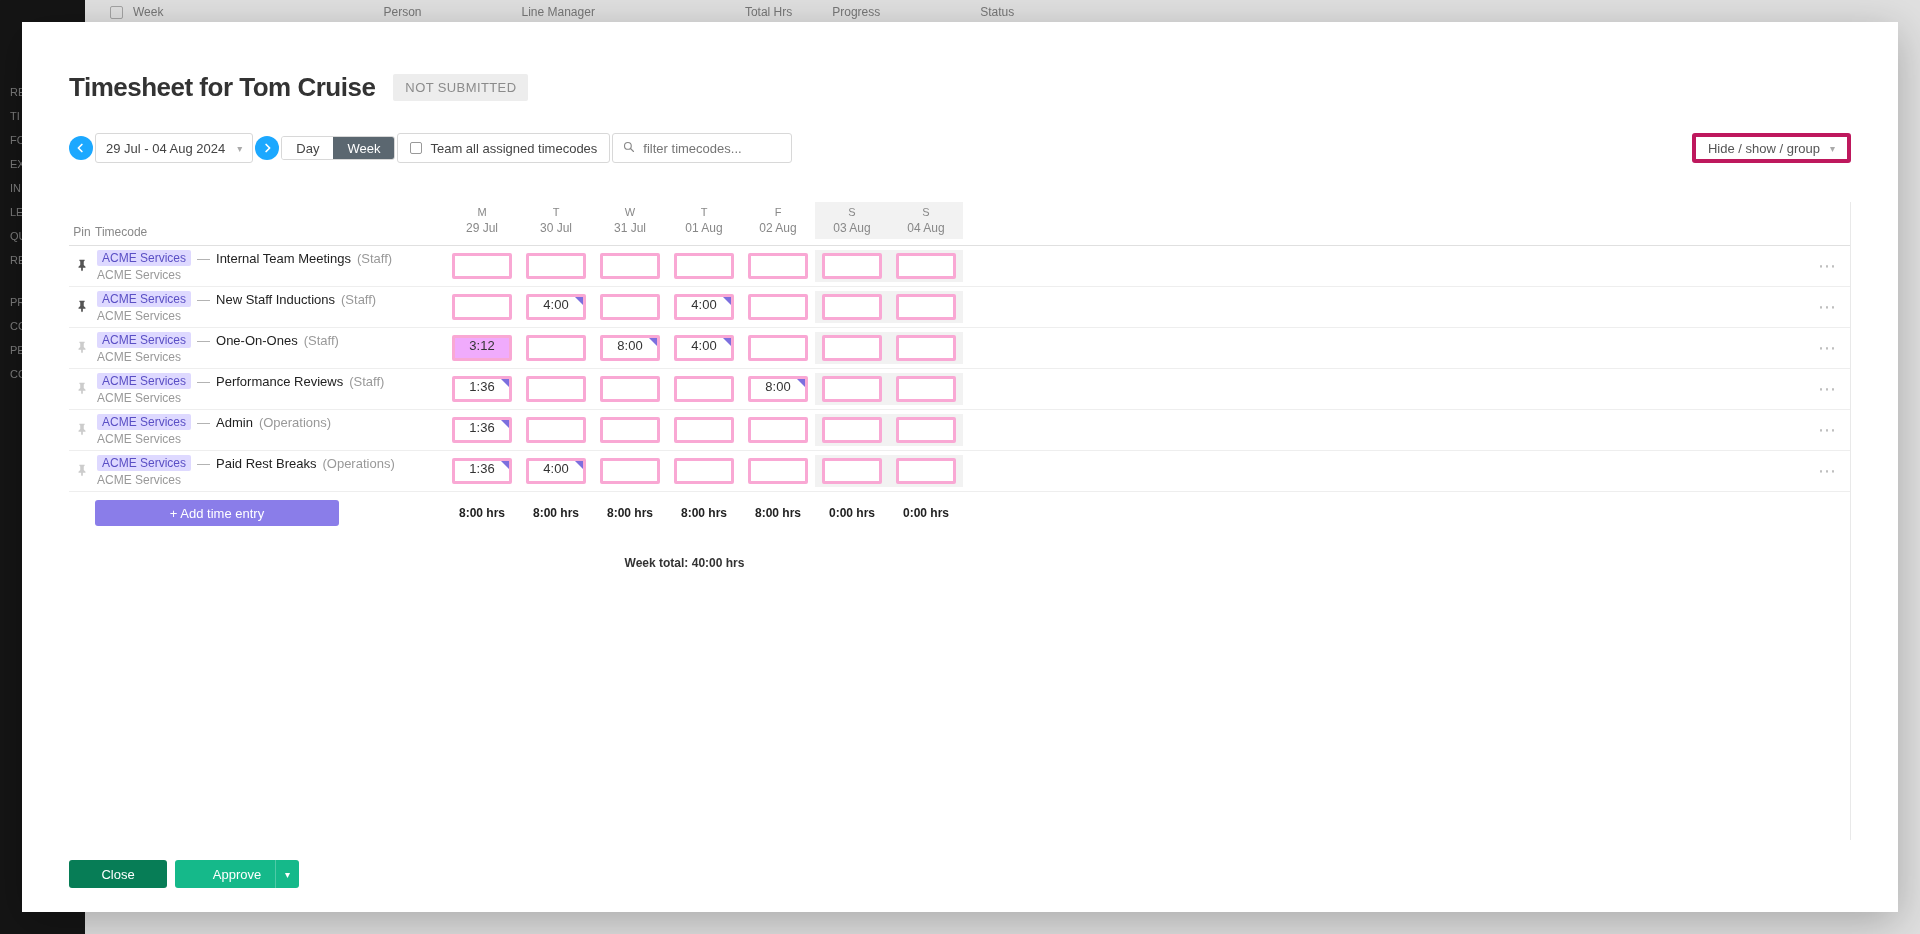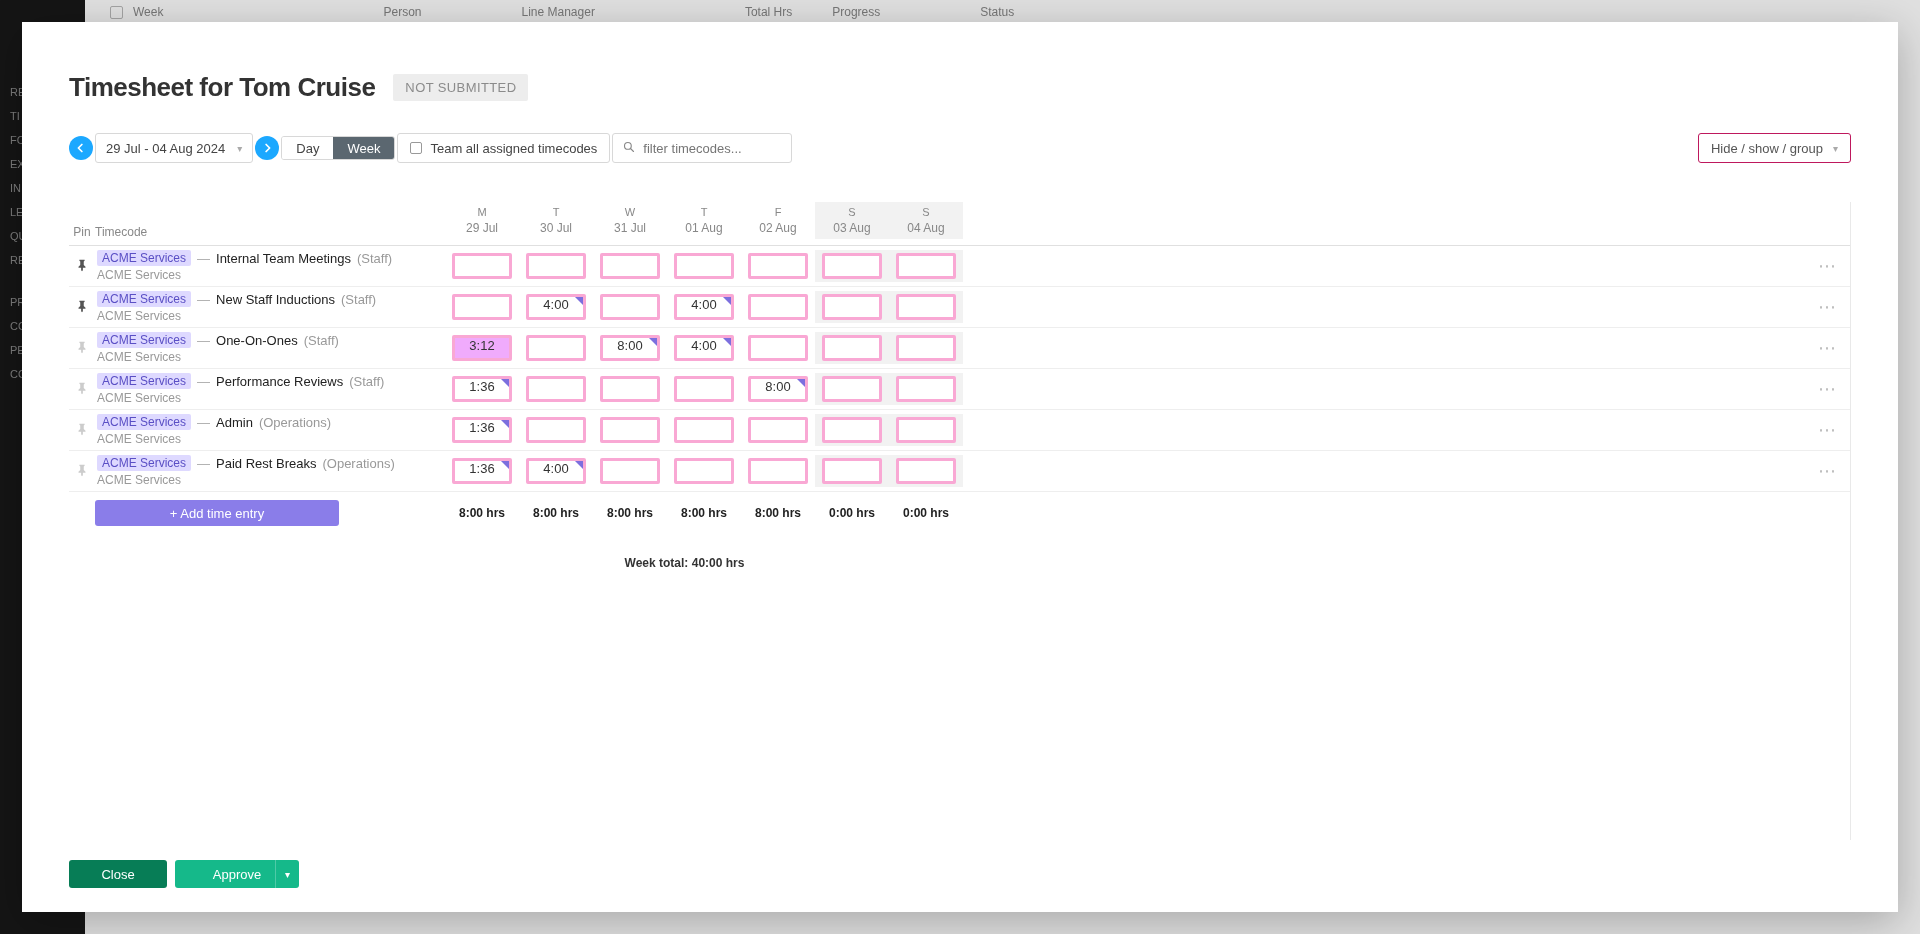--- a/index.html
+++ b/index.html
@@ -203,21 +203,21 @@
     font-size: 13px;
     flex: 1;
     background: transparent;
   }
   .search-wrap .mag {
     color: #888;
     font-size: 12px;
   }
   .spacer { flex: 1; }
   .hide-show-btn {
-    border: 1px solid #be185d;
+    border: 4px solid #be185d;
     border-radius: 3px;
     height: 30px;
     padding: 0 12px;
     display: inline-flex;
     align-items: center;
     gap: 6px;
     color: #555;
     cursor: pointer;
   }
 

